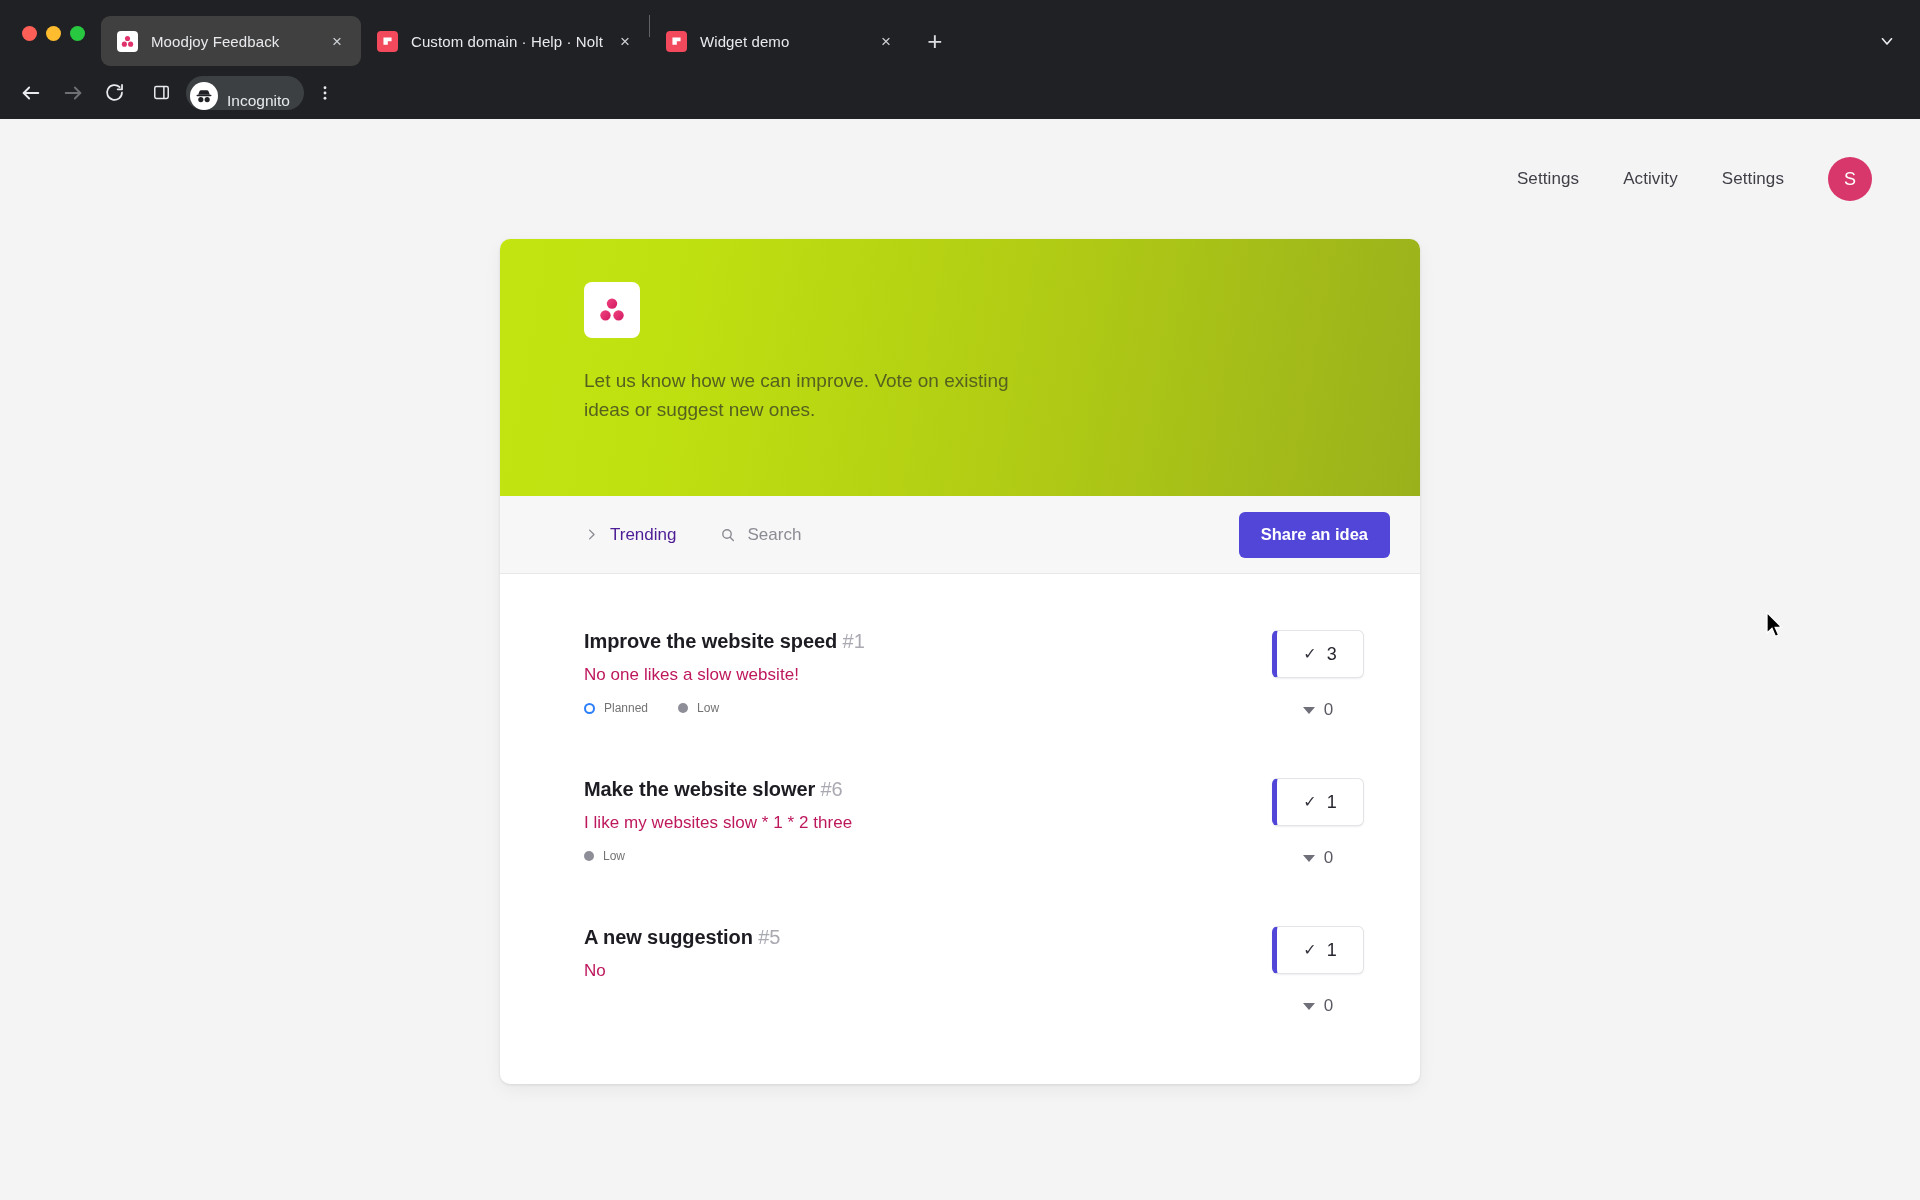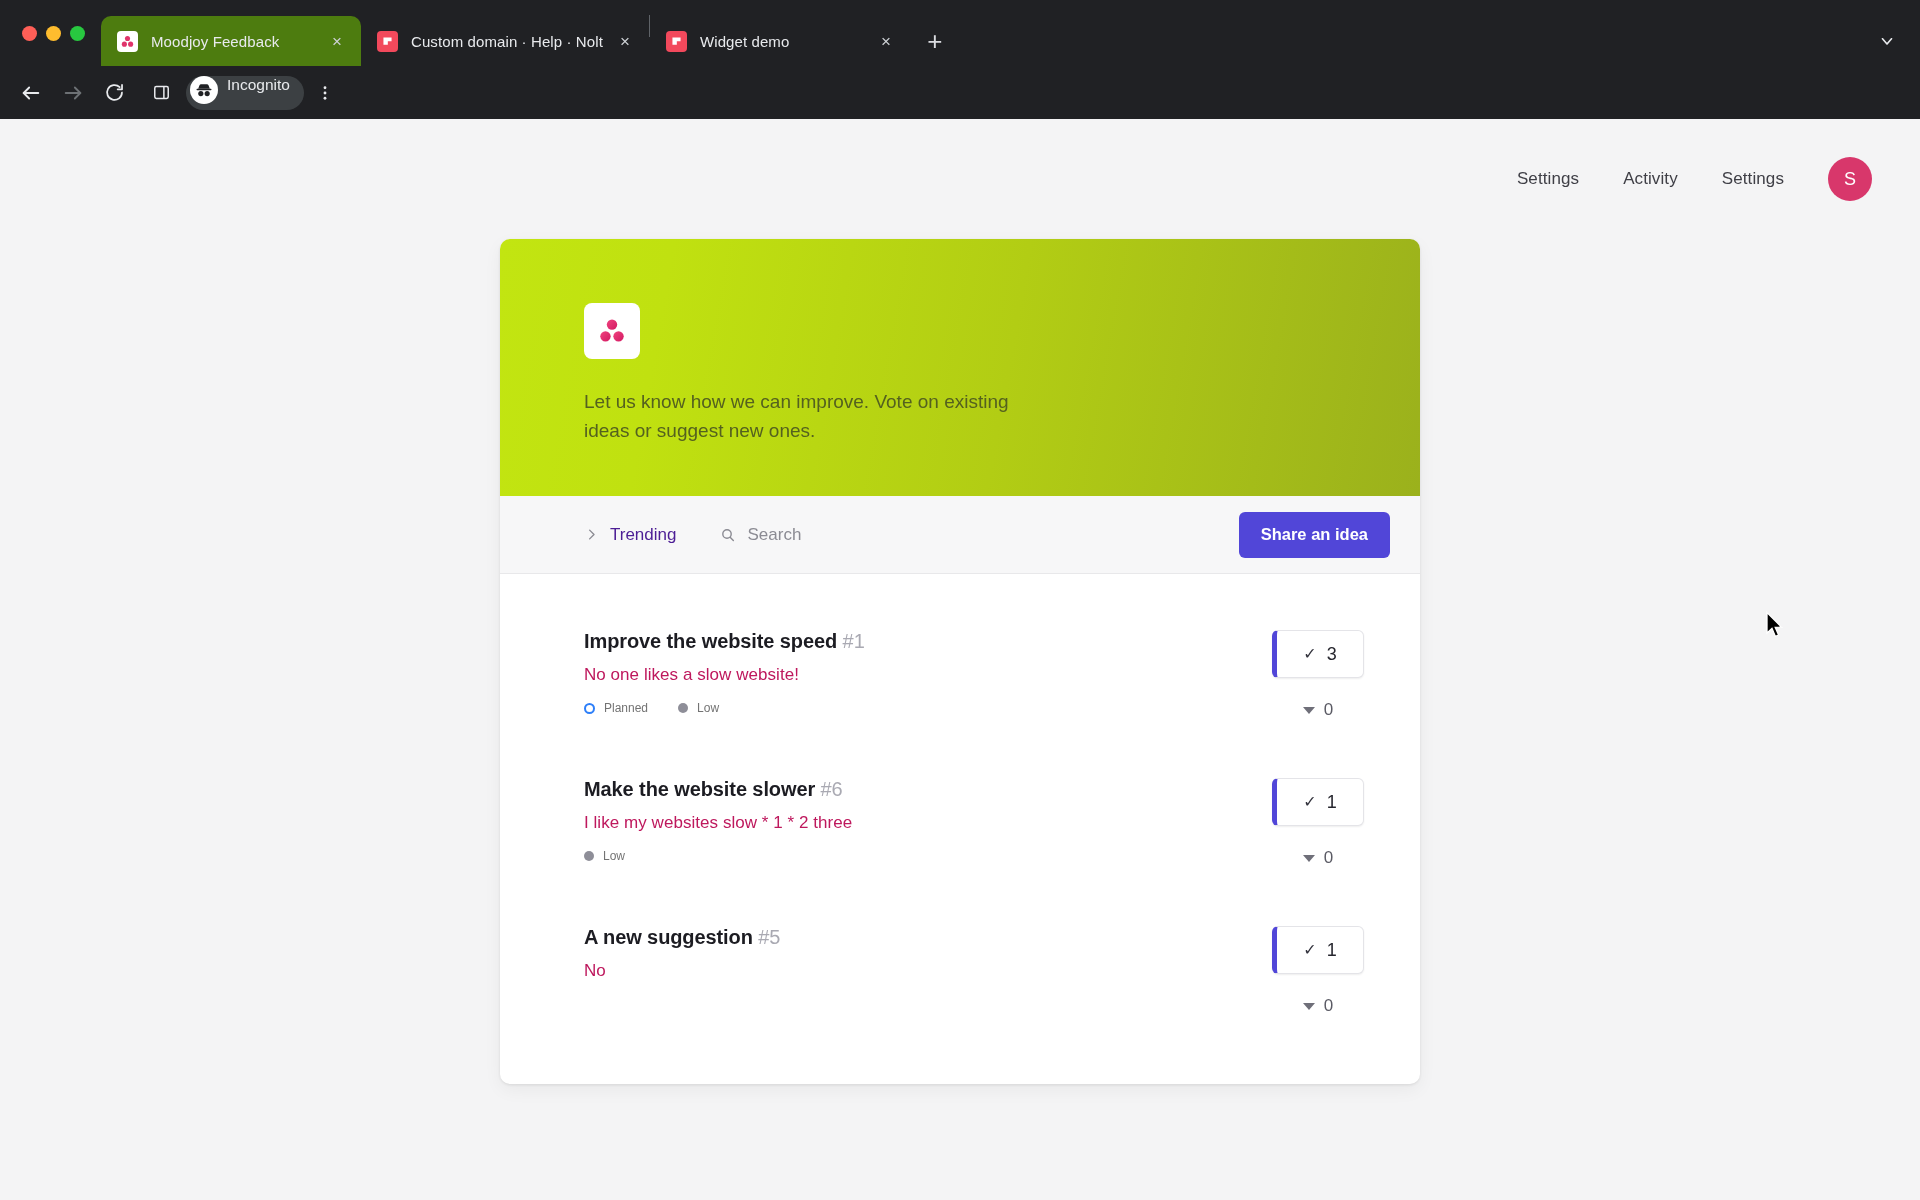--- a/index.html
+++ b/index.html
@@ -35,21 +35,21 @@
   .tabs { display: flex; align-items: flex-end; height: 66px; }
   .tab {
     display: flex; align-items: center;
     height: 50px;
     padding: 0 12px 0 16px;
     min-width: 260px;
     max-width: 340px;
     border-radius: 10px 10px 0 0;
     position: relative;
   }
-  .tab.active { background: #4d7c0f; }
+  .tab.active { background: #404040; border-radius: 9px; }
   .tab.inactive { background: transparent; }
   .tab-sep {
     width: 1px; height: 22px; background: #5f6368; align-self: center; margin-bottom: 14px;
   }
   .favicon {
     width: 21px; height: 21px; border-radius: 4px; flex: none;
     margin-right: 13px;
     display: flex; align-items: center; justify-content: center;
   }
   .favicon.moodjoy { background: #ffffff; }
@@ -98,21 +98,21 @@
   }
   .lock { width: 16px; height: 16px; margin-right: 13px; flex: none; color:#9aa0a6; }
   .url { color: #e8eaed; font-size: 16.5px; letter-spacing: .1px; flex: 1; }
   .omnibox-star { width: 26px; height: 26px; display:flex; align-items:center; justify-content:center; color:#cdd1d5; cursor:pointer;}
   .tb-icon {
     width: 34px; height: 34px; border-radius: 50%;
     display: flex; align-items: center; justify-content: center;
     color: #e8eaed; margin-left: 6px; cursor: pointer; flex:none;
   }
   .incognito-chip {
-    display: flex; align-items: flex-start; height: 34px;
+    display: flex; align-items: flex-end; height: 34px;
     background: #3c4043; border-radius: 17px; padding: 0 14px 0 4px;
     margin-left: 8px; cursor: pointer; flex:none;
   }
   .incognito-av {
     width: 28px; height: 28px; border-radius: 50%; background: #ffffff;
     display: flex; align-items: center; justify-content: center; margin-right: 9px; flex:none;
   }
   .incognito-label { color: #e8eaed; font-size: 15.5px; white-space: nowrap; }
   .kebab { width: 30px; height: 34px; display:flex; align-items:center; justify-content:center; color:#e8eaed; margin-left: 6px; cursor:pointer; flex:none;}
 
@@ -141,21 +141,21 @@
     width: 920px;
     background: #ffffff;
     border-radius: 10px;
     box-shadow: 0 1px 3px rgba(0,0,0,.09), 0 6px 18px rgba(0,0,0,.05);
     overflow: hidden;
   }
 
   .banner {
     height: 257px;
     background: linear-gradient(100deg, #c2e511 0%, #c0e110 18%, #b2cd14 55%, #9bb11c 100%);
-    padding: 64px 0 0 84px;
+    padding: 43px 0 0 84px;
   }
   .banner-logo {
     width: 56px; height: 56px; border-radius: 8px; background: #fff;
     display: flex; align-items: center; justify-content: center;
   }
   .banner-text {
     margin-top: 28px;
     font-size: 19px; line-height: 1.55; color: #54611f; max-width: 460px;
   }
 

